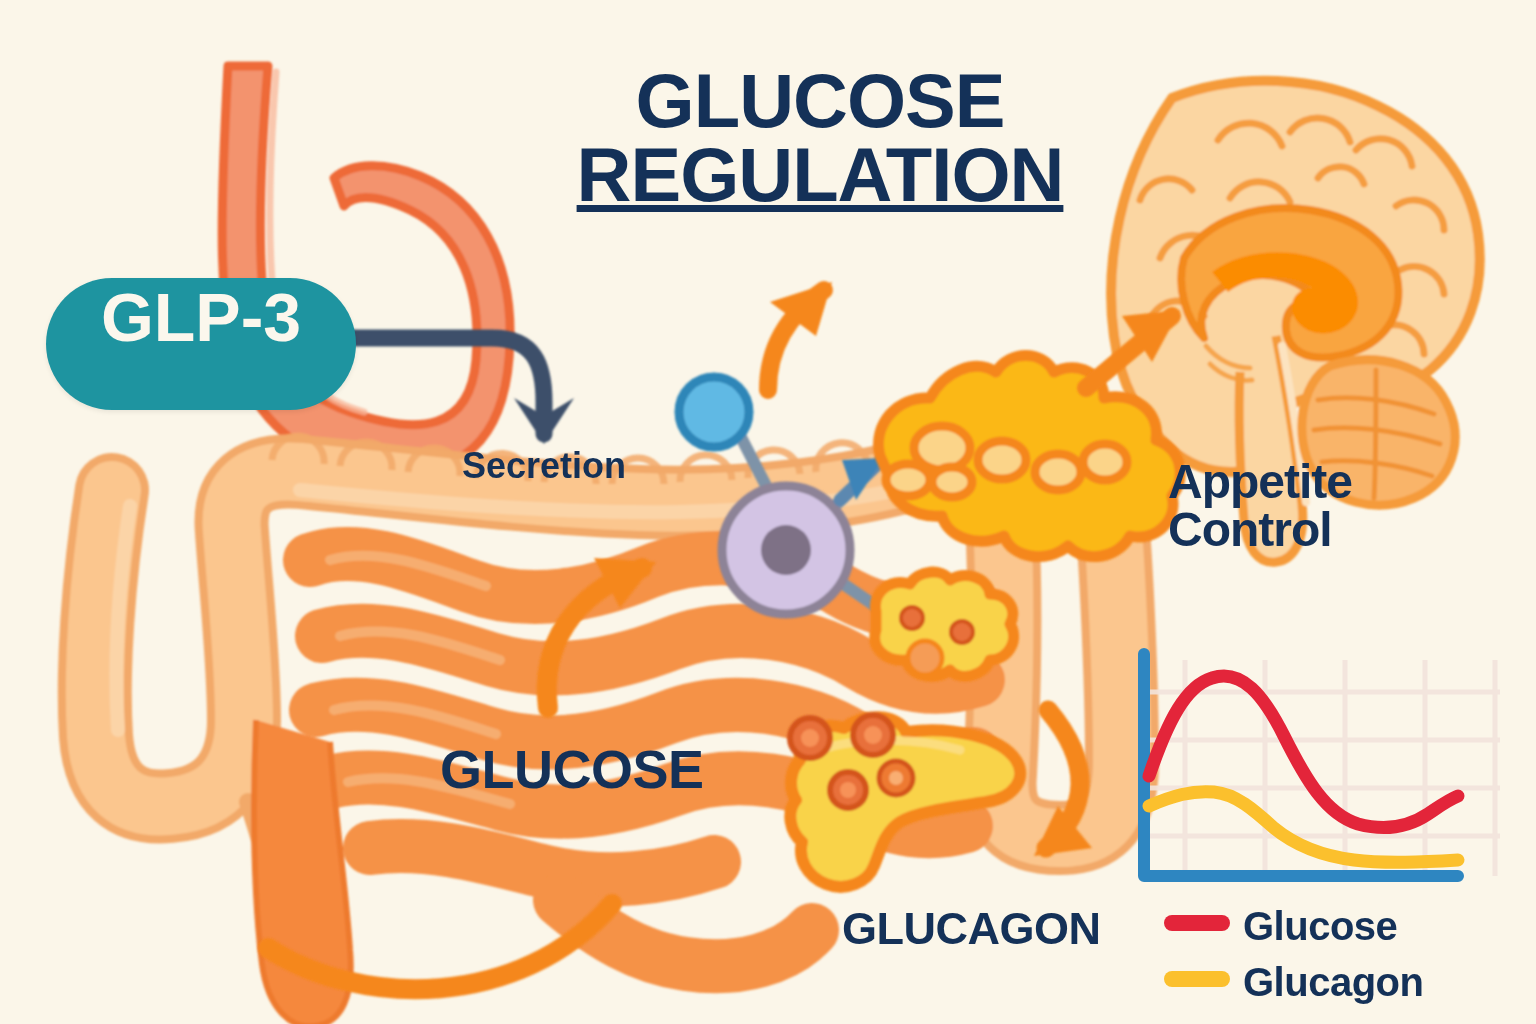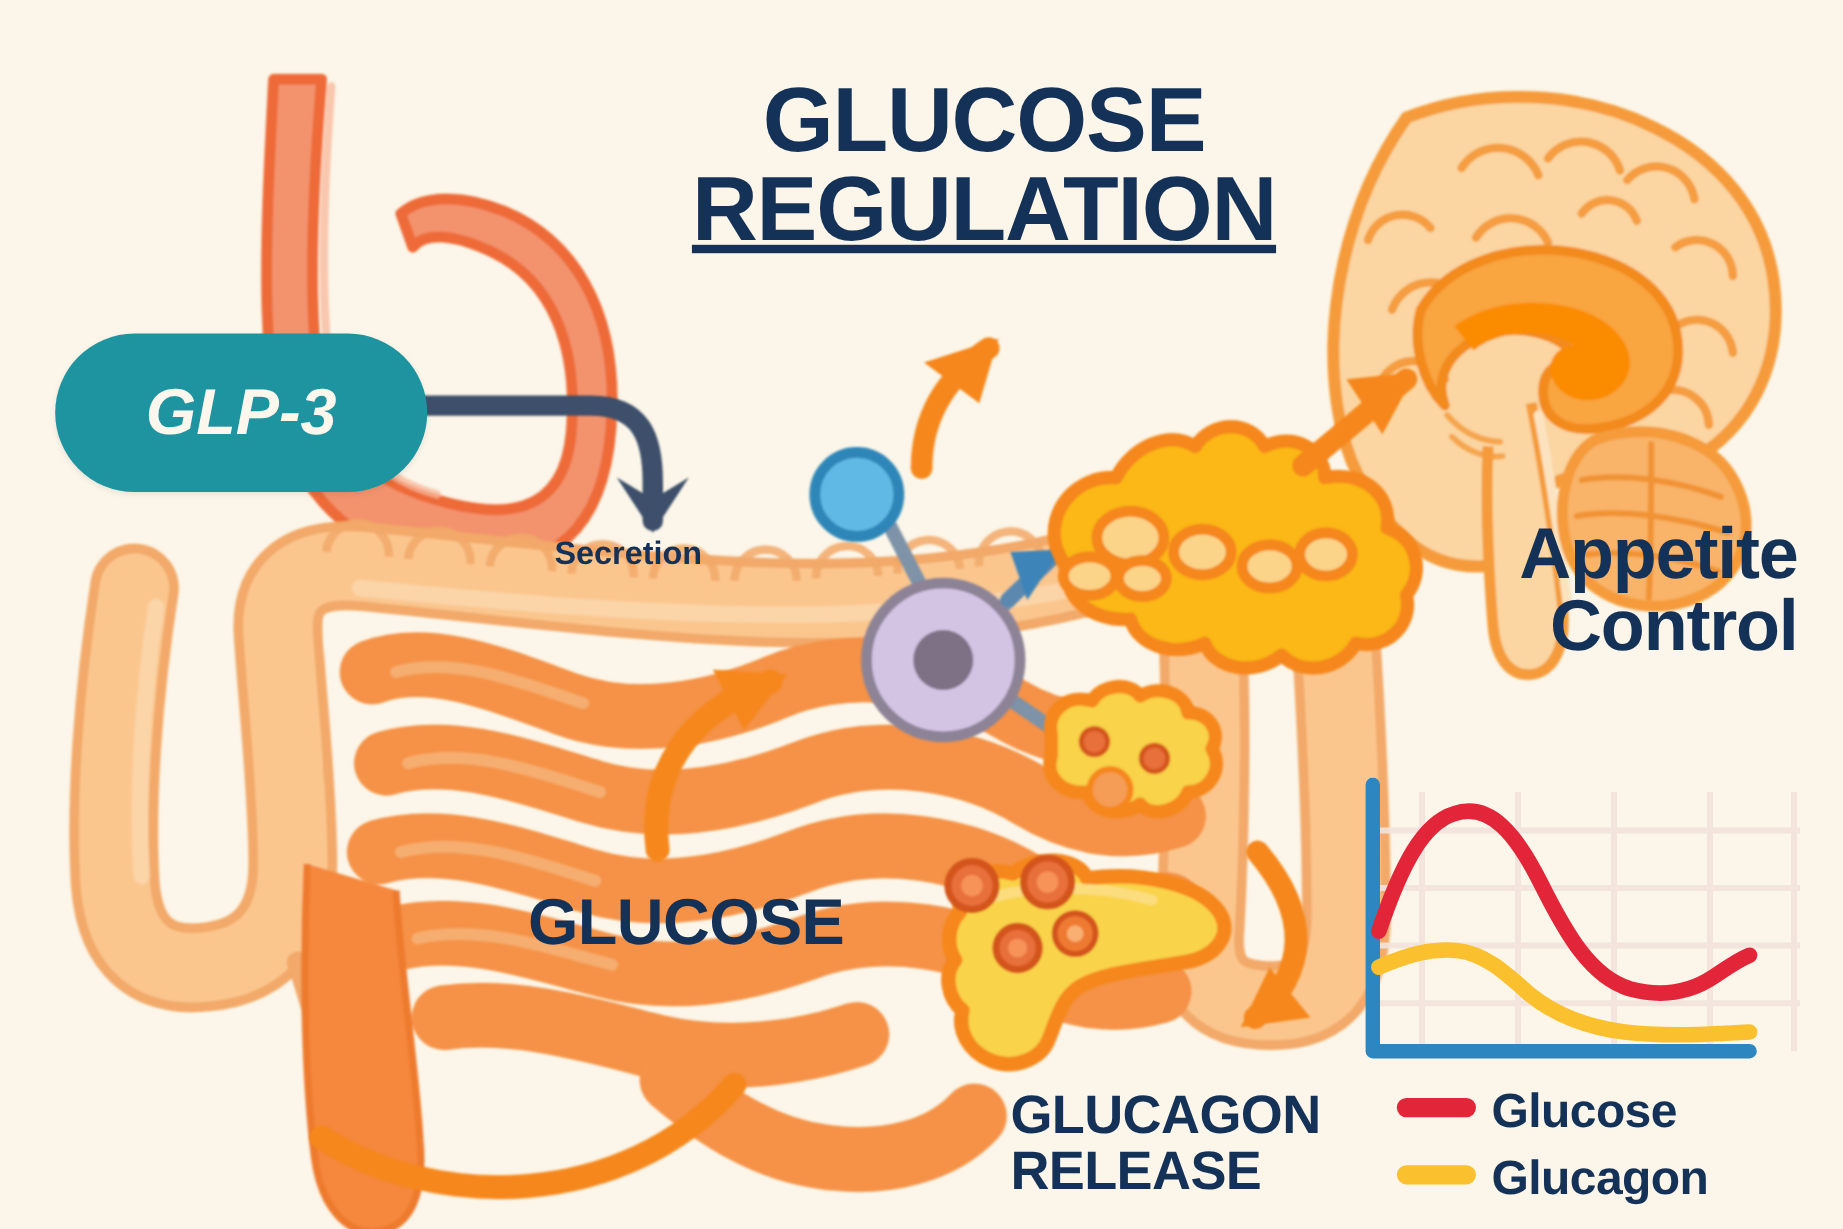--- a/index.html
+++ b/index.html
@@ -39,69 +39,67 @@
     width: 520px;
     text-align: center;
     font-size: 76px;
     letter-spacing: -1px;
     line-height: 0.98;
     white-space: normal;
   }
   #title .l2 { display:block;text-decoration:underline; }
   #appetite {
     left: 1168px;
-    top: 412px;
-    font-size: 60px;
+    top: 438px;
+    font-size: 48px;
     line-height: 1.0;
     letter-spacing: -1px;
     white-space: normal;
     width: 330px;
-    text-align: right;
   }
   #glucose-util {
     left: 440px;
     top: 722px;
     font-size: 54px;
     line-height: 1.0;
     white-space: normal;
     width: 330px;
   }
   #glucagon-rel {
     left: 842px;
     top: 886px;
     font-size: 45px;
     line-height: 1.04;
     white-space: normal;
     width: 270px;
   }
   #secretion {
     left: 462px;
     top: 428px;
-    font-size: 27px;
+    font-size: 36px;
     font-weight: 700;
     letter-spacing: 0px;
     text-align: right;
   }
   #glp-label {
     position: absolute;
     left: 46px;
     top: 258px;
     width: 310px;
     height: 132px;
     border-radius: 66px;
     background: #1E94A0;
     color: #FBF7ED;
-    font-size: 54px;
+    font-size: 68px;
     font-weight: 700;
     display: flex;
-    align-items: center;
+    align-items: flex-start;
     justify-content: center;
     letter-spacing: 0px;
     box-shadow: 0 2px 5px rgba(0,0,0,0.08);
-    font-style: italic;
   }
   .legend-label {
     position: absolute;
     color: #143158;
     font-size: 40px;
     font-weight: 700;
     letter-spacing: -0.5px;
     white-space: nowrap;
   }
   #leg1 { left: 1243px; top: 884px; }
@@ -379,19 +377,18 @@
     <span>Appetite</span><br>
     <span>Control</span>
   </div>
 
   <div class="txt" id="glucose-util">
     <span>GLUCOSE</span><br>
   </div>
 
   <div class="txt" id="glucagon-rel">
     <span>GLUCAGON</span><br>
-    <span>RELEASE</span>
   </div>
 
   <div class="legend-label" id="leg1">Glucose</div>
   <div class="legend-label" id="leg2">Glucagon</div>
 
 </div>
 
 </body></html>

